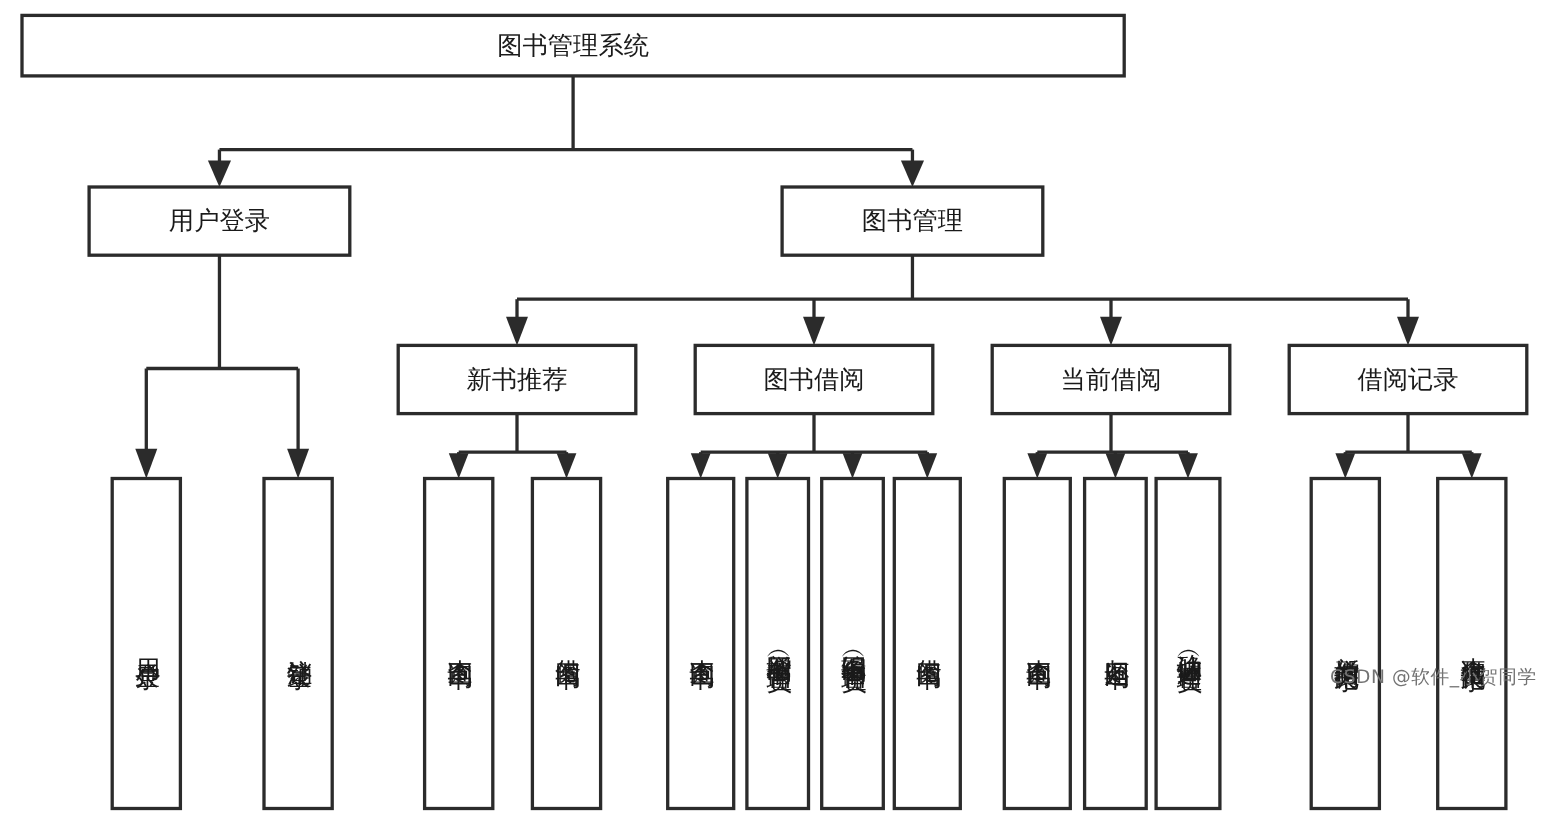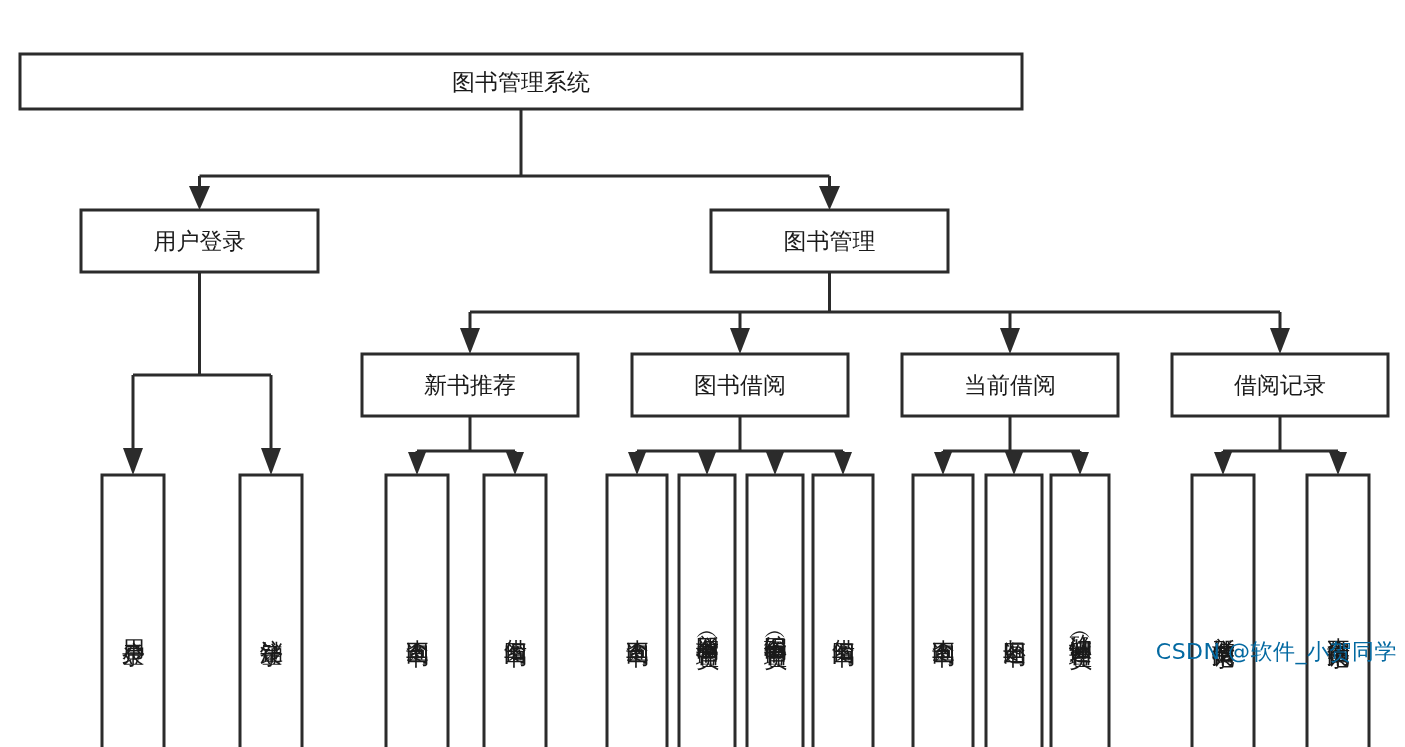--- a/index.html
+++ b/index.html
@@ -11,21 +11,20 @@
     width: 1405px;
     height: 747px;
     font-family: "DejaVu Sans", "Liberation Sans", sans-serif;
     overflow: hidden;
   }
   #diagram-root {
     position: relative;
     width: 1405px;
     height: 631px;
     background: #ffffff;
-    margin-top: 40px;
   }
   svg.diagram-canvas {
     position: absolute;
     left: 0;
     top: 0;
     width: 1405px;
     height: 747px;
   }
   .node-box {
     fill: #ffffff;
@@ -64,22 +63,22 @@
     line-height: 1.12;
     letter-spacing: 2px;
     color: #1a1a1a;
     white-space: nowrap;
   }
   .watermark {
     position: absolute;
     right: 8px;
     bottom: 4px;
     font-family: "DejaVu Sans", "Liberation Sans", sans-serif;
-    font-size: 22px;
-    color: #0369a1;
+    font-size: 17px;
+    color: #737373;
     letter-spacing: 0.5px;
     user-select: none;
   }
 </style>
 </head>
 <body>
 
 <div id="diagram-root">
 
   <svg class="diagram-canvas" viewBox="0 0 1405 747" xmlns="http://www.w3.org/2000/svg">

